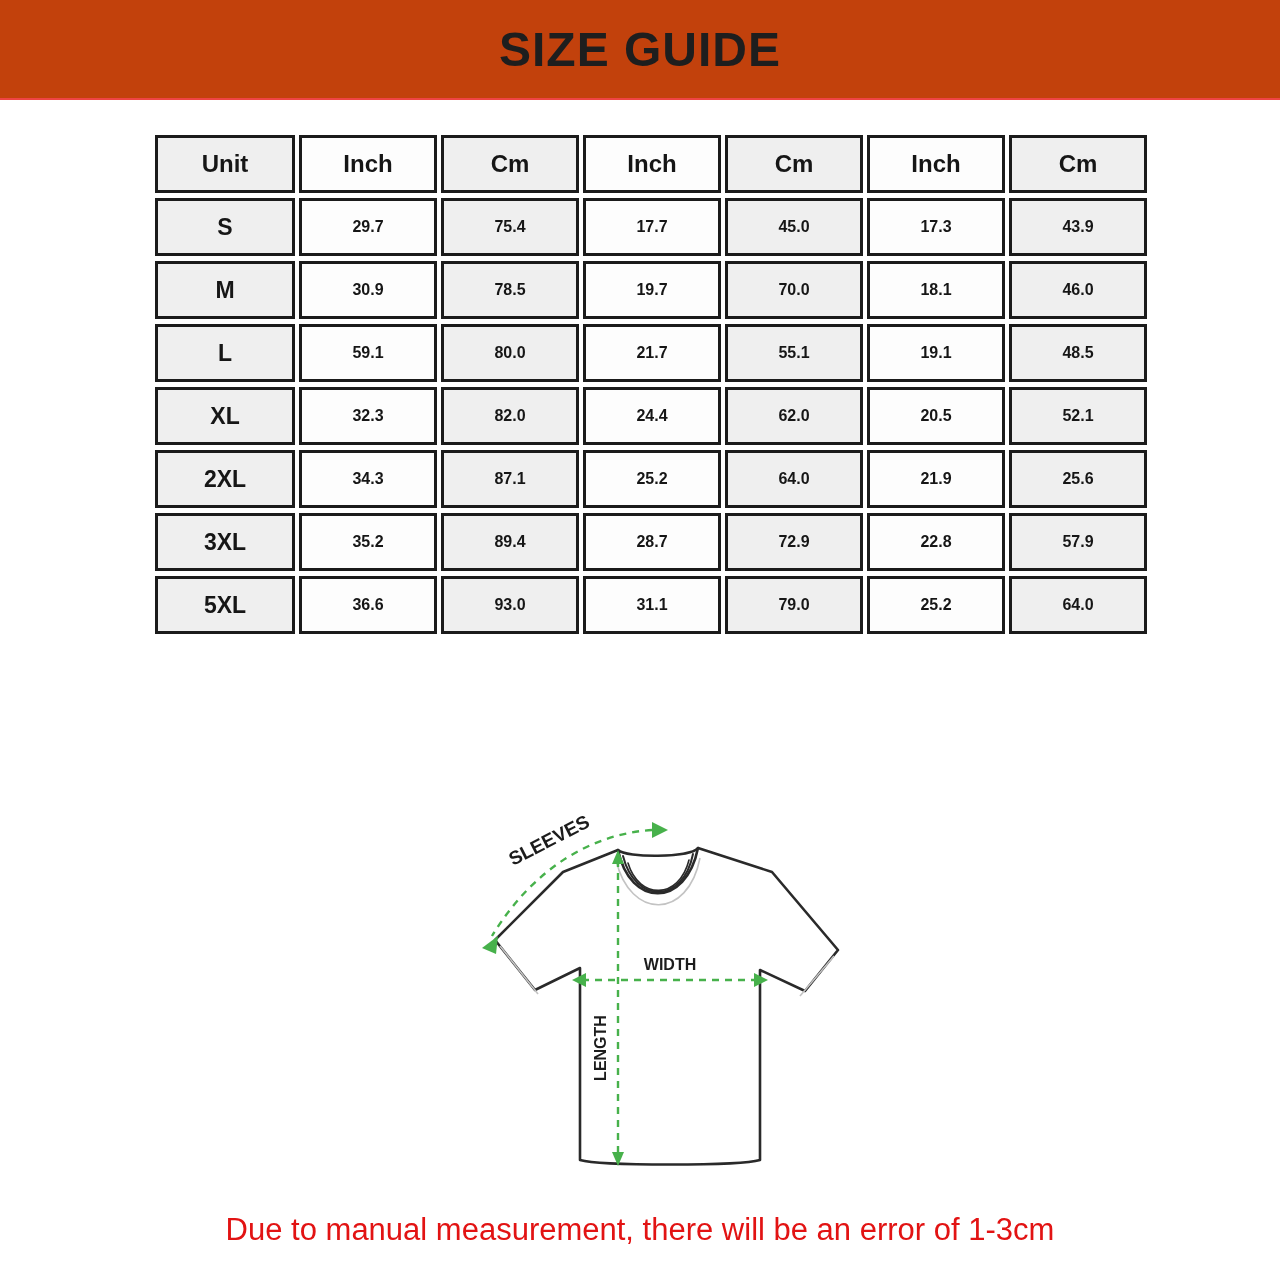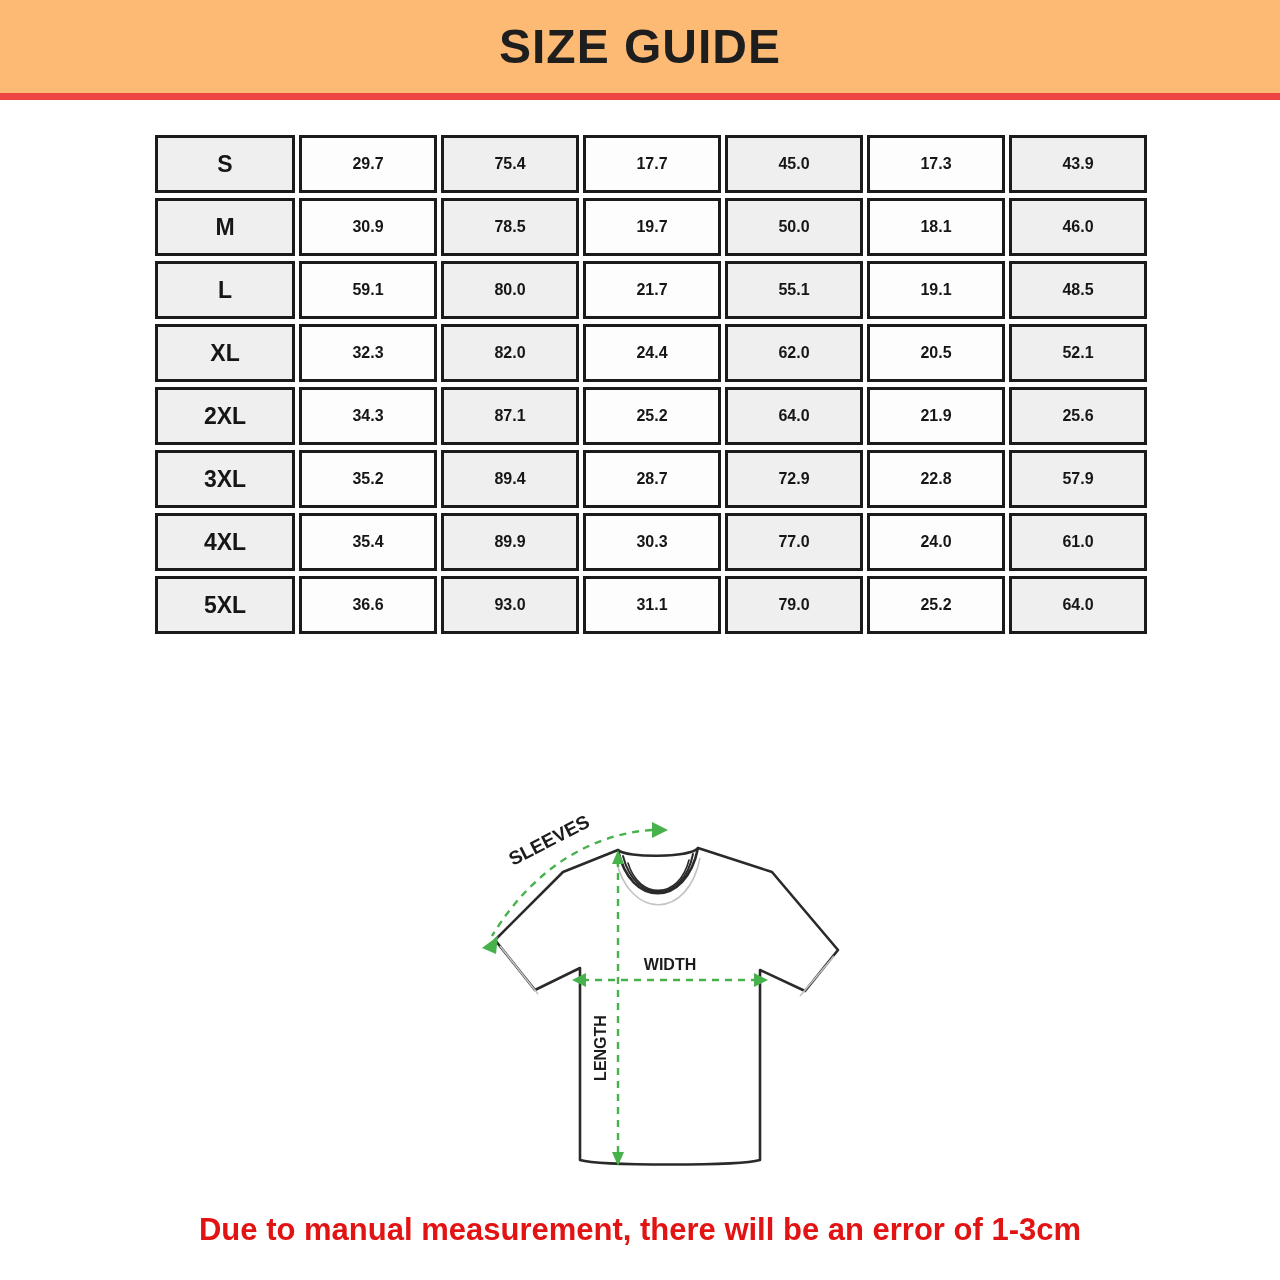--- a/index.html
+++ b/index.html
@@ -6,22 +6,22 @@
   body{
     width:1280px;height:1280px;
     background:#ffffff;
     font-family:"Liberation Sans", sans-serif;
     position:relative;
     overflow:hidden;
   }
   
   .header-band{
     width:100%;height:100px;
-    background:#fdba74;
-    border-bottom:7px solid #ef4444;
+    background:#c2410c;
+    border-bottom:2px solid #ef4444;
     display:flex;align-items:center;justify-content:center;
     box-sizing:border-box;
   }
   .page-title{
     font-size:48px;font-weight:bold;color:#1e1e1e;
     letter-spacing:1px;margin:0;
   }
   
   .table-wrap{
     width:978px;margin:30px auto 0 auto;
@@ -46,21 +46,21 @@
   tr.data-row td.size-cell{font-size:23px;}
   
   .diagram{
     position:absolute;left:440px;top:808px;
     width:430px;height:400px;
   }
   
   .footer-note{
     position:absolute;left:0;top:1212px;width:100%;
     text-align:center;
-    font-size:31px;font-weight:bold;color:#e21313;
+    font-size:31px;font-weight:normal;color:#e21313;
   }
 </style>
 </head>
 <body>
 
 <div class="header-band">
   <h1 class="page-title">SIZE GUIDE</h1>
 </div>
 
 <div class="table-wrap">
@@ -68,35 +68,44 @@
     <colgroup>
       <col style="width:140px">
         <col style="width:138px">
         <col style="width:138px">
       <col style="width:138px">
         <col style="width:138px">
         <col style="width:138px">
         <col style="width:138px">
     </colgroup>
     <tbody>
+      <tr class="unit-row">
+        <td class="g">Unit</td>
+        <td class="w">Inch</td>
+        <td class="g">Cm</td>
+        <td class="w">Inch</td>
+        <td class="g">Cm</td>
+        <td class="w">Inch</td>
+        <td class="g">Cm</td>
+      </tr>
       <tr class="data-row">
         <td class="g size-cell">S</td>
         <td class="w">29.7</td>
         <td class="g">75.4</td>
         <td class="w">17.7</td>
         <td class="g">45.0</td>
         <td class="w">17.3</td>
         <td class="g">43.9</td>
       </tr>
       <tr class="data-row">
         <td class="g size-cell">M</td>
         <td class="w">30.9</td>
         <td class="g">78.5</td>
         <td class="w">19.7</td>
-        <td class="g">50.0</td>
+        <td class="g">70.0</td>
         <td class="w">18.1</td>
         <td class="g">46.0</td>
       </tr>
       <tr class="data-row">
         <td class="g size-cell">L</td>
         <td class="w">59.1</td>
         <td class="g">80.0</td>
         <td class="w">21.7</td>
         <td class="g">55.1</td>
         <td class="w">19.1</td>
@@ -121,29 +130,20 @@
         <td class="g">25.6</td>
       </tr>
       <tr class="data-row">
         <td class="g size-cell">3XL</td>
         <td class="w">35.2</td>
         <td class="g">89.4</td>
         <td class="w">28.7</td>
         <td class="g">72.9</td>
         <td class="w">22.8</td>
         <td class="g">57.9</td>
-      </tr>
-      <tr class="data-row">
-        <td class="g size-cell">4XL</td>
-        <td class="w">35.4</td>
-        <td class="g">89.9</td>
-        <td class="w">30.3</td>
-        <td class="g">77.0</td>
-        <td class="w">24.0</td>
-        <td class="g">61.0</td>
       </tr>
       <tr class="data-row">
         <td class="g size-cell">5XL</td>
         <td class="w">36.6</td>
         <td class="g">93.0</td>
         <td class="w">31.1</td>
         <td class="g">79.0</td>
         <td class="w">25.2</td>
         <td class="g">64.0</td>
       </tr>

